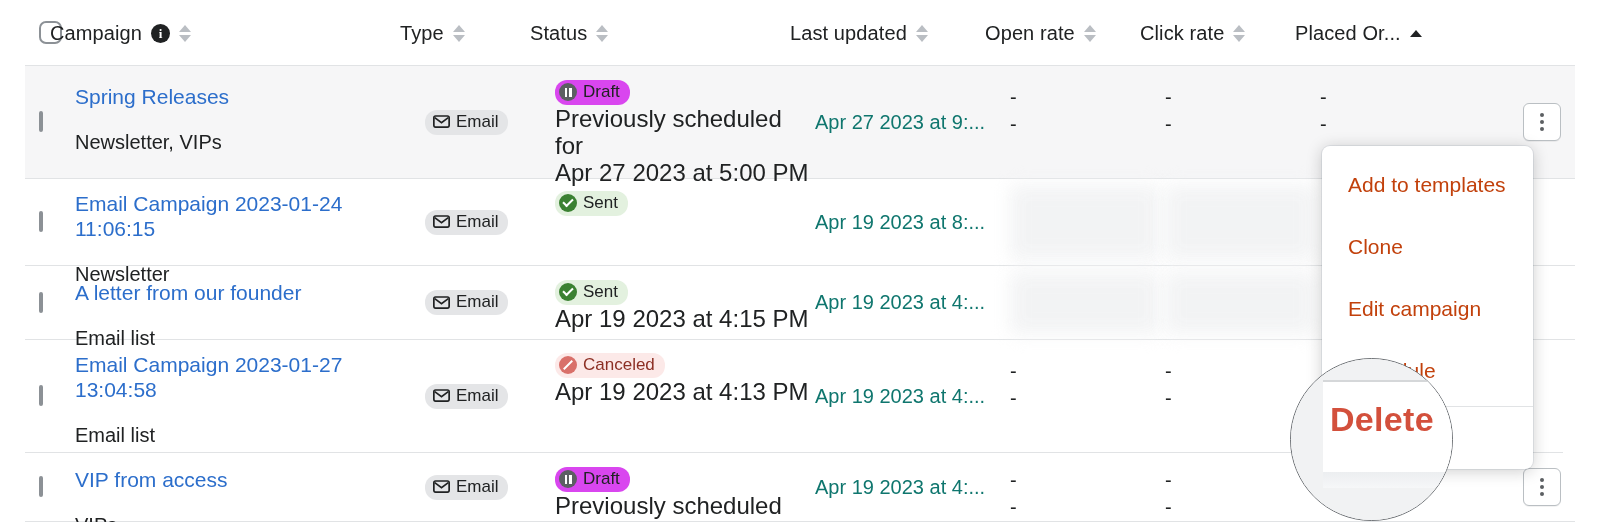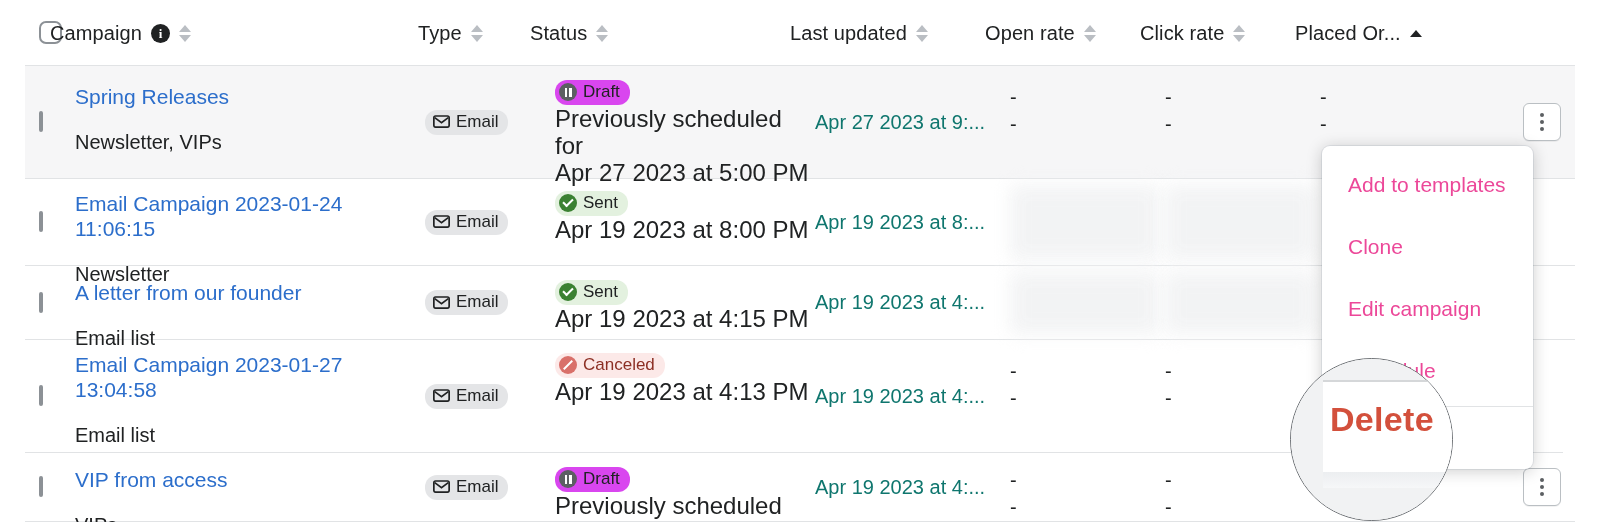--- a/index.html
+++ b/index.html
@@ -102,21 +102,21 @@
 
   
   .menu{
     position:absolute; left:1322px; top:146px; width:211px;
     background:#fff; border-radius:8px;
     box-shadow:0 2px 16px rgba(23,24,24,.22), 0 0 0 1px rgba(6,44,82,.07);
     padding:8px 0 0 0; z-index:20;
   }
   .menu-item{
     height:62px; display:flex; align-items:center; padding:0 0 0 26px;
-    font-size:21px; color:#ec4899; white-space:nowrap;
+    font-size:21px; color:#c2410c; white-space:nowrap;
   }
   .menu-sep{ height:1px; background:#e1e3e5; margin:4px 0 0 0; }
   .menu-item.danger{ color:#d72c0d; }
 
   
   .lens{
     position:absolute; left:1290px; top:358px; width:163px; height:163px;
     border-radius:50%; overflow:hidden; z-index:50;
     border:1px solid #6d7175; background:#fff;
     box-shadow:0 0 0 0 rgba(0,0,0,0);
@@ -148,21 +148,21 @@
     </div>
     <div id="header-cols">
         <div class="th" style="left: 25px;">
           <span class="lbl">Campaign</span>
           <span class="info-icon">i</span>
           <span class="sort">
             <span class="car up"></span>
             <span class="car dn"></span>
           </span>
         </div>
-        <div class="th" style="left: 393px;">
+        <div class="th" style="left: 375px;">
           <span class="lbl">Type</span>
           <span class="sort">
             <span class="car up"></span>
             <span class="car dn"></span>
           </span>
         </div>
         <div class="th" style="left: 505px;">
           <span class="lbl">Status</span>
           <span class="sort">
             <span class="car up"></span>
@@ -258,21 +258,21 @@
               <path d="M2 3 L10 9 L18 3" fill="none" stroke="#202223" stroke-width="2"></path>
             </svg>
             <span>Email</span>
           </span>
         </div>
         <div class="c-status" style="padding-top:12px"><span class="status-badge sent">
             <span class="sdot s">
               <span class="chk"></span>
             </span>
             <span>Sent</span>
-          </span><div class="sched-txt">Apr 19 2023 at 8:00 PM</div></div>
+          </span></div>
         <div class="c-upd">
           <span class="upd-txt">Apr 19 2023 at 8:...</span>
         </div>
         <div class="c-open" style="padding-top:14px">
           <div class="dash"></div>
           <div class="dash"></div>
         </div>
         <div class="c-click" style="padding-top:14px">
           <div class="dash"></div>
           <div class="dash"></div>

